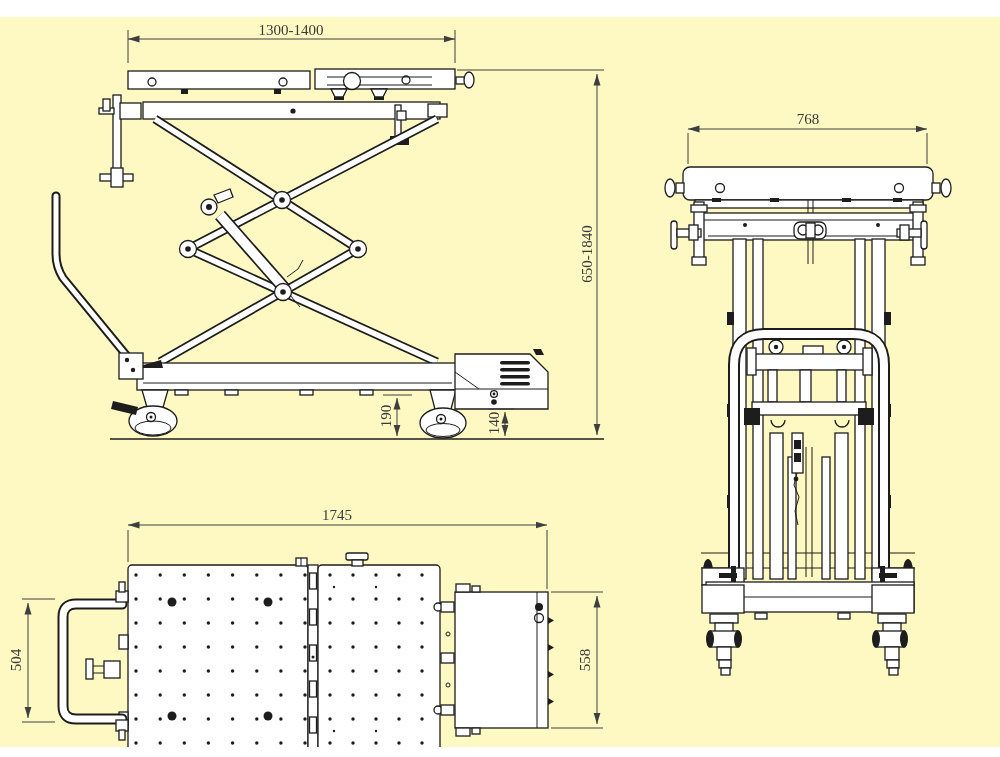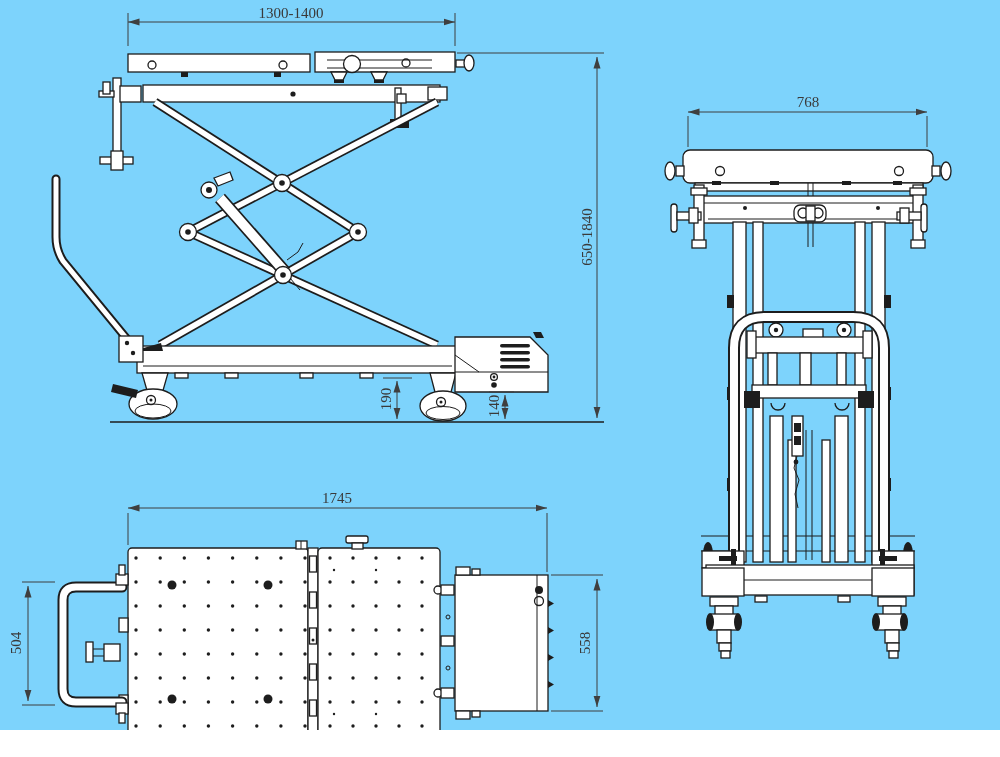--- a/index.html
+++ b/index.html
@@ -1,17 +1,17 @@
 <!DOCTYPE html>
 <html><head>
 <meta charset="utf-8">
 <style>
   html,body{margin:0;padding:0;background:#ffffff;}
-  .sheet{width:1000px;height:730px;background:#7dd3fc;position:relative;overflow:hidden;
-         font-family:"Liberation Sans",sans-serif;}
+  .sheet{width:1000px;height:730px;background:#fef9c3;position:relative;overflow:hidden;
+         font-family:"Liberation Sans",sans-serif;margin-top:17px;}
   svg{display:block;}
   .ln{stroke:#1d1d1d;stroke-width:1.3;fill:none;}
   .lnthin{stroke:#1d1d1d;stroke-width:1;fill:none;}
   .shape{fill:#ffffff;stroke:#1d1d1d;stroke-width:1.3;}
   .blk{fill:#1d1d1d;stroke:none;}
   .armB{stroke:#1d1d1d;stroke-width:9;fill:none;}
   .armW{stroke:#ffffff;stroke-width:5.5;fill:none;}
   .cylB{stroke:#1d1d1d;stroke-width:13;fill:none;}
   .cylW{stroke:#ffffff;stroke-width:9.5;fill:none;}
   .tubeB{stroke:#1d1d1d;fill:none;stroke-linecap:round;stroke-linejoin:round;}

